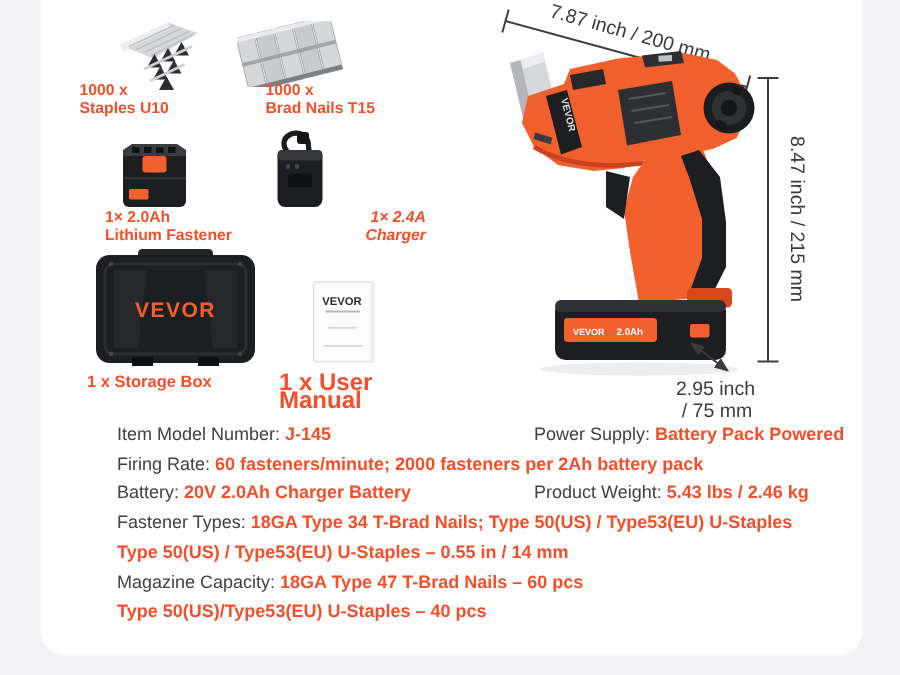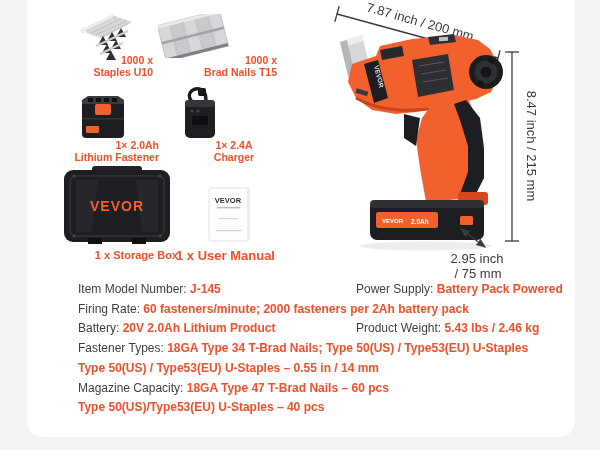--- a/index.html
+++ b/index.html
@@ -6,22 +6,22 @@
     --accent-orange:#f1502a; --label-gray:#3f4044; --gun-orange:#f2602d;
     --gun-orange-dark:#d8481d; --dark:#1d1e21; --dark-2:#2e2f33;
     --silver:#d7d8da; --silver-dark:#b5b6b9; --page-bg:#f3f3f5;
     --card-bg:#ffffff; --dim-color:#3b3b3c;
   }
   html,body{margin:0;padding:0;}
   body{width:600px;height:450px;font-family:"Liberation Sans",sans-serif;background:var(--page-bg);}
   .page{position:relative;width:600px;height:450px;overflow:hidden;background:var(--page-bg);}
   .card{position:absolute;left:27px;right:25px;top:-16px;bottom:13px;background:var(--card-bg);border-radius:16px;}
   .acc{position:absolute;}
-  .cap{position:absolute;text-align:right;font-weight:bold;color:var(--accent-orange);font-size:10.5px;line-height:11.5px;letter-spacing:0;}
-  .cap.left-align{text-align:center;}
+  .cap{position:absolute;text-align:left;font-weight:bold;color:var(--accent-orange);font-size:10.5px;line-height:11.5px;letter-spacing:0;}
+  .cap.left-align{text-align:right;font-style:italic;}
   .spec{position:absolute;left:78px;top:280px;width:510px;font-size:12px;line-height:19.7px;color:var(--label-gray);}
   .srow{position:relative;white-space:nowrap;}
   .rcol{position:absolute;left:278px;top:0;}
   .val{color:var(--accent-orange);font-weight:bold;}
   
   .f-orange{fill:var(--gun-orange);} .f-orange-d{fill:var(--gun-orange-dark);}
   .f-dark{fill:var(--dark);} .f-dark2{fill:var(--dark-2);}
   .f-silver{fill:var(--silver);} .f-silver-d{fill:var(--silver-dark);}
   .f-white{fill:#fdfdfe;}
   .dim{fill:var(--dim-color);font-size:13px;}
@@ -89,21 +89,21 @@
     <g fill="#111214">
       <rect x="8" y="8" width="5" height="4"></rect>
         <rect x="16" y="8" width="5" height="4"></rect>
       <rect x="24" y="8" width="5" height="4"></rect>
         <rect x="32" y="8" width="5" height="4"></rect>
     </g>
     <rect x="15" y="14" width="16" height="11" rx="2" class="f-orange"></rect>
     <rect x="6" y="36" width="13" height="7" rx="1" class="f-orange"></rect>
     <rect x="2" y="28" width="42" height="1.5" fill="#333438"></rect>
   </svg>
-  <div class="cap" style="left:59px;top:140px;width:100px;">
+  <div class="cap" style="left:70px;top:140px;width:100px;">
     <div>1× 2.0Ah</div>
     <div>Lithium Fastener</div>
   </div>
 
   <svg class="acc" style="left:180px;top:86px;" width="40" height="56" viewBox="0 0 40 56">
     <path d="M12,16 C4,6 16,0 22,4 C28,8 24,13 27,16" stroke="#1b1c1e" stroke-width="3.5" fill="none"></path>
     <rect x="18" y="2" width="8" height="8" rx="2" fill="#141517"></rect>
     <rect x="5" y="14" width="30" height="38" rx="5" class="f-dark"></rect>
     <rect x="5" y="14" width="30" height="7" rx="3" fill="#35363a"></rect>
     <rect x="12" y="30" width="16" height="9" rx="1.5" fill="#0e0f11"></rect>
@@ -132,21 +132,21 @@
   <div class="cap" style="left:58px;top:250px;width:120px;font-size:11px;">1 x Storage Box</div>
 
   <svg class="acc" style="left:207px;top:186px;" width="45" height="57" viewBox="0 0 45 57">
     <rect x="2" y="2" width="40" height="53" rx="2" class="f-white" stroke="#e2e2e5" stroke-width="1"></rect>
     <rect x="40" y="4" width="2" height="51" fill="#ededf0"></rect>
     <text x="21" y="17" text-anchor="middle" font-size="7.5" font-weight="bold" fill="#2c2d30">VEVOR</text>
     <rect x="10" y="21" width="23" height="1.4" fill="#b9babd"></rect>
     <rect x="12" y="32" width="19" height="1.2" fill="#d4d5d8"></rect>
     <rect x="9" y="44" width="26" height="1.2" fill="#d4d5d8"></rect>
   </svg>
-  <div class="cap" style="left:165px;top:250px;width:110px;font-size:13px;">1 x User Manual</div>
+  <div class="cap" style="left:186px;top:250px;width:110px;font-size:16px;">1 x User Manual</div>
 
   <svg class="acc" style="left:320px;top:0;" width="280" height="300" viewBox="0 0 280 300">
     <defs>
       <marker id="arr" markerWidth="9" markerHeight="8" refX="6.5" refY="3" orient="auto-start-reverse">
         <path d="M0,0 L7.5,3 L0,6 Z" fill="#3b3b3c"></path>
       </marker>
     </defs>
 
     <ellipse cx="106" cy="246" rx="66" ry="4.5" fill="rgba(0,0,0,0.07)"></ellipse>
 
@@ -227,21 +227,21 @@
 
   <div class="spec">
     <div class="srow">
       <span class="lbl">Item Model Number: </span><span class="val">J-145</span>
       <span class="rcol"><span class="lbl">Power Supply: </span><span class="val">Battery Pack Powered</span></span>
     </div>
     <div class="srow">
       <span class="lbl">Firing Rate: </span><span class="val">60 fasteners/minute; 2000 fasteners per 2Ah battery pack</span>
     </div>
     <div class="srow">
-      <span class="lbl">Battery: </span><span class="val">20V 2.0Ah Lithium Product</span>
+      <span class="lbl">Battery: </span><span class="val">20V 2.0Ah Charger Battery</span>
       <span class="rcol"><span class="lbl">Product Weight: </span><span class="val">5.43 lbs / 2.46 kg</span></span>
     </div>
     <div class="srow">
       <span class="lbl">Fastener Types: </span><span class="val">18GA Type 34 T-Brad Nails; Type 50(US) / Type53(EU) U-Staples</span>
     </div>
     <div class="srow">
       <span class="val">Type 50(US) / Type53(EU) U-Staples – 0.55 in / 14 mm</span>
     </div>
     <div class="srow">
       <span class="lbl">Magazine Capacity: </span><span class="val">18GA Type 47 T-Brad Nails – 60 pcs</span>

